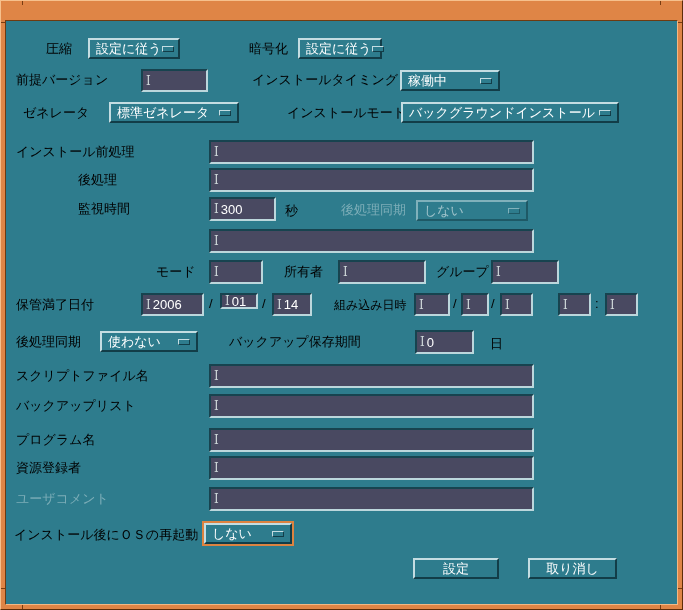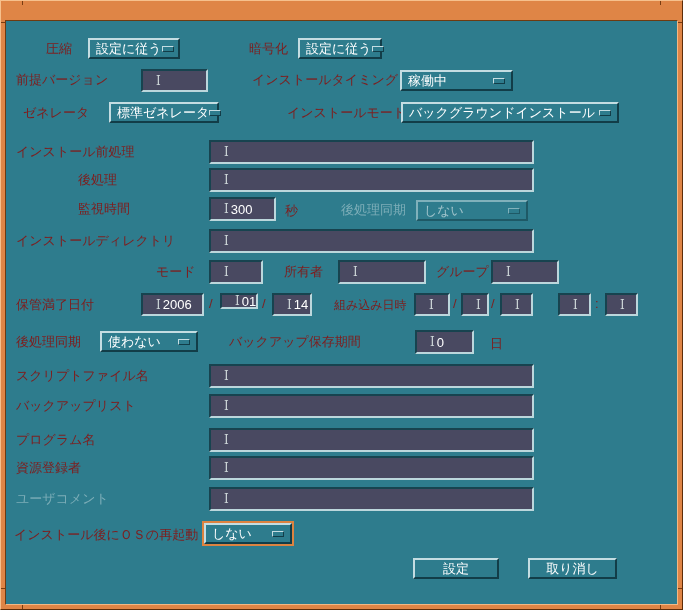--- a/index.html
+++ b/index.html
@@ -31,29 +31,29 @@
     position:absolute; left:20px; right:20px; top:0; height:14px;
     text-align:center; line-height:14px; color:#ffffff; font-size:12px; white-space:nowrap;
   }
   
   .bg {
     position:absolute; left:4px; top:19px; right:4px; bottom:4px;
     background:#2e7c8d;
     border:1px solid; border-color:#6e3a10 #f2b884 #f2b884 #6e3a10;
   }
   
-  .lbl { position:absolute; color:#7f1d1d; font-size:13px; white-space:nowrap; line-height:14px; }
+  .lbl { position:absolute; color:#000000; font-size:13px; white-space:nowrap; line-height:14px; }
   .lbl.small { font-size:12px; }
   .dis { color:#bcd5da; opacity:0.55; }
   
   .tf {
     position:absolute; height:24px;
     background:#494961;
     border:2px solid; border-color:#17434f #bcd7dc #bcd7dc #17434f;
-    display:flex; align-items:center; padding-left:13px;
+    display:flex; align-items:center; padding-left:3px;
     color:#ffffff; font-size:13px; white-space:nowrap; overflow:hidden;
   }
   .tf::before {
     content:"I"; font-family:"DejaVu Serif", serif;
     color:#cdd6d8; font-size:12px; margin-right:2px; line-height:12px;
   }
   
   .opt {
     position:absolute; height:21px;
     background:#2e7c8d;
@@ -109,27 +109,27 @@
   <div class="opt" style="left:297px;top:37px;width:84px">
     <span>設定に従う</span>
     <span class="ind"></span>
   </div>
 
   <div class="lbl" style="left:15px;top:72px">前提バージョン</div>
   <div class="tf" style="left:140px;top:68px;width:67px;height:23px">
     <span></span>
   </div>
   <div class="lbl" style="left:251px;top:72px">インストールタイミング</div>
-  <div class="opt" style="left:399px;top:69px;width:113px">
+  <div class="opt" style="left:399px;top:69px;width:100px">
     <span>稼働中</span>
     <span class="ind"></span>
   </div>
 
   <div class="lbl" style="left:22px;top:105px">ゼネレータ</div>
-  <div class="opt" style="left:108px;top:101px;width:110px">
+  <div class="opt" style="left:108px;top:101px;width:130px">
     <span>標準ゼネレータ</span>
     <span class="ind"></span>
   </div>
   <div class="lbl" style="left:286px;top:105px">インストールモード</div>
   <div class="opt" style="left:400px;top:101px;width:218px">
     <span>バックグラウンドインストール</span>
     <span class="ind"></span>
   </div>
 
   <div class="lbl" style="left:15px;top:144px">インストール前処理</div>
@@ -146,21 +146,20 @@
   <div class="tf" style="left:208px;top:196px;width:67px">
     <span>300</span>
   </div>
   <div class="lbl" style="left:284px;top:203px">秒</div>
   <div class="lbl dis" style="left:340px;top:202px">後処理同期</div>
   <div class="opt dis-opt" style="left:415px;top:199px;width:112px">
     <span>しない</span>
     <span class="ind"></span>
   </div>
 
-  <div class="lbl" style="left:15px;top:233px">インストールディレクトリ</div>
   <div class="tf" style="left:208px;top:228px;width:325px">
     <span></span>
   </div>
 
   <div class="lbl" style="left:155px;top:264px">モード</div>
   <div class="tf" style="left:208px;top:259px;width:54px">
     <span></span>
   </div>
   <div class="lbl" style="left:283px;top:264px">所有者</div>
   <div class="tf" style="left:337px;top:259px;width:88px">

